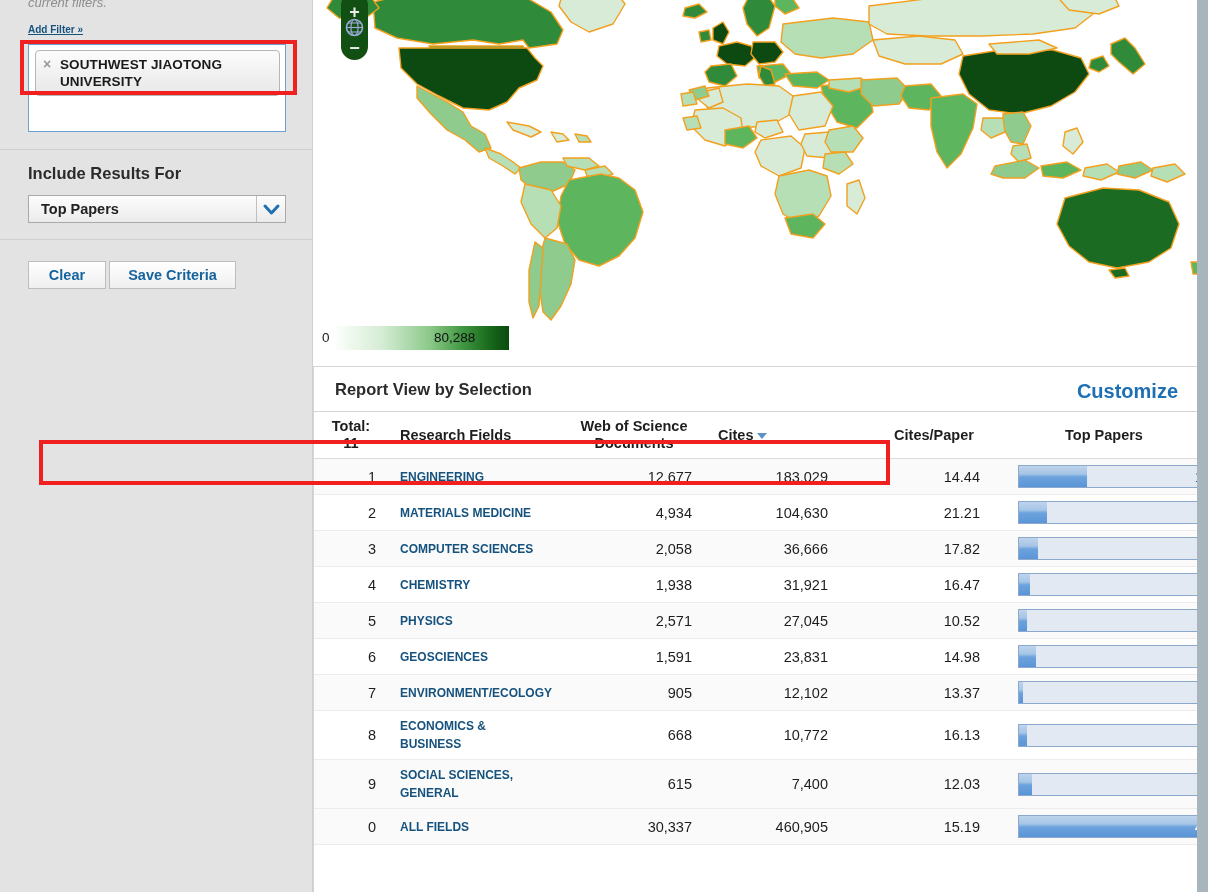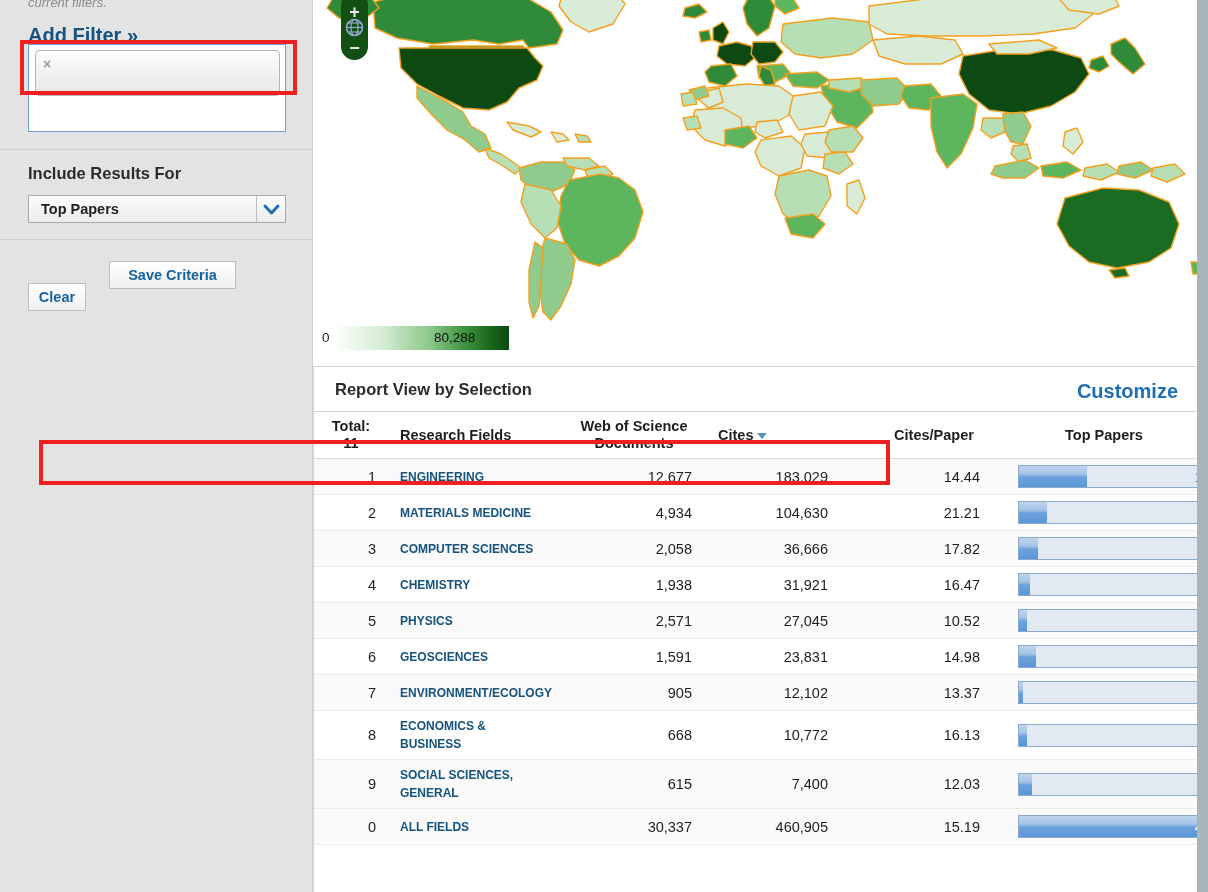--- a/index.html
+++ b/index.html
@@ -25,21 +25,21 @@
   #sidebar-inner { position: relative; width: 313px; height: 892px; }
 
   .filter-note {
     position: absolute; left: 28px; top: -6px;
     width: 270px;
     font-size: 13px; font-style: italic; color: #8d8d8d;
     line-height: 17px;
   }
   .add-filter-link {
     position: absolute; left: 28px; top: 24px;
-    font-size: 20px; font-weight: bold; color: #15527e;
+    font-size: 10px; font-weight: bold; color: #15527e;
     text-decoration: underline; cursor: pointer;
     white-space: nowrap;
   }
 
   .filter-box {
     position: absolute; left: 28px; top: 44px;
     width: 258px; height: 88px;
     background: #ffffff;
     border: 1px solid #6d9fd4;
   }
@@ -97,21 +97,21 @@
   }
 
   .btn {
     position: absolute; top: 261px; height: 28px;
     background: linear-gradient(to bottom,#ffffff 0%,#f7f7f7 50%,#efefef 100%);
     border: 1px solid #bdbdbd;
     font-size: 14.5px; font-weight: bold; color: #15639e;
     text-align: center; line-height: 26px;
     cursor: pointer;
   }
-  #btn-clear { left: 28px; width: 58px; margin-top: 22px; }
+  #btn-clear { left: 28px; width: 78px; }
   #btn-save  { left: 109px; width: 127px; }
 
   
   #map-area {
     position: absolute; left: 313px; top: 0;
     width: 884px; height: 365px;
     background: #ffffff;
     overflow: hidden;
   }
   #map-svg { position: absolute; left: 0; top: -38px; width: 884px; height: 400px; }
@@ -266,20 +266,21 @@
   <div id="sidebar">
     <div id="sidebar-inner">
 
       <div class="filter-note">current filters.</div>
 
       <div class="add-filter-link">Add Filter »</div>
 
       <div class="filter-box">
         <div class="filter-chip">
           <span class="chip-x">×</span>
+          <span>SOUTHWEST JIAOTONG UNIVERSITY</span>
         </div>
       </div>
 
       <div class="red-outline-filter"></div>
 
       <div class="panel-divider" style="top:149px;"></div>
 
       <div class="section-title" style="top:164px;">Include Results For</div>
 
       <div class="select-wrap">

